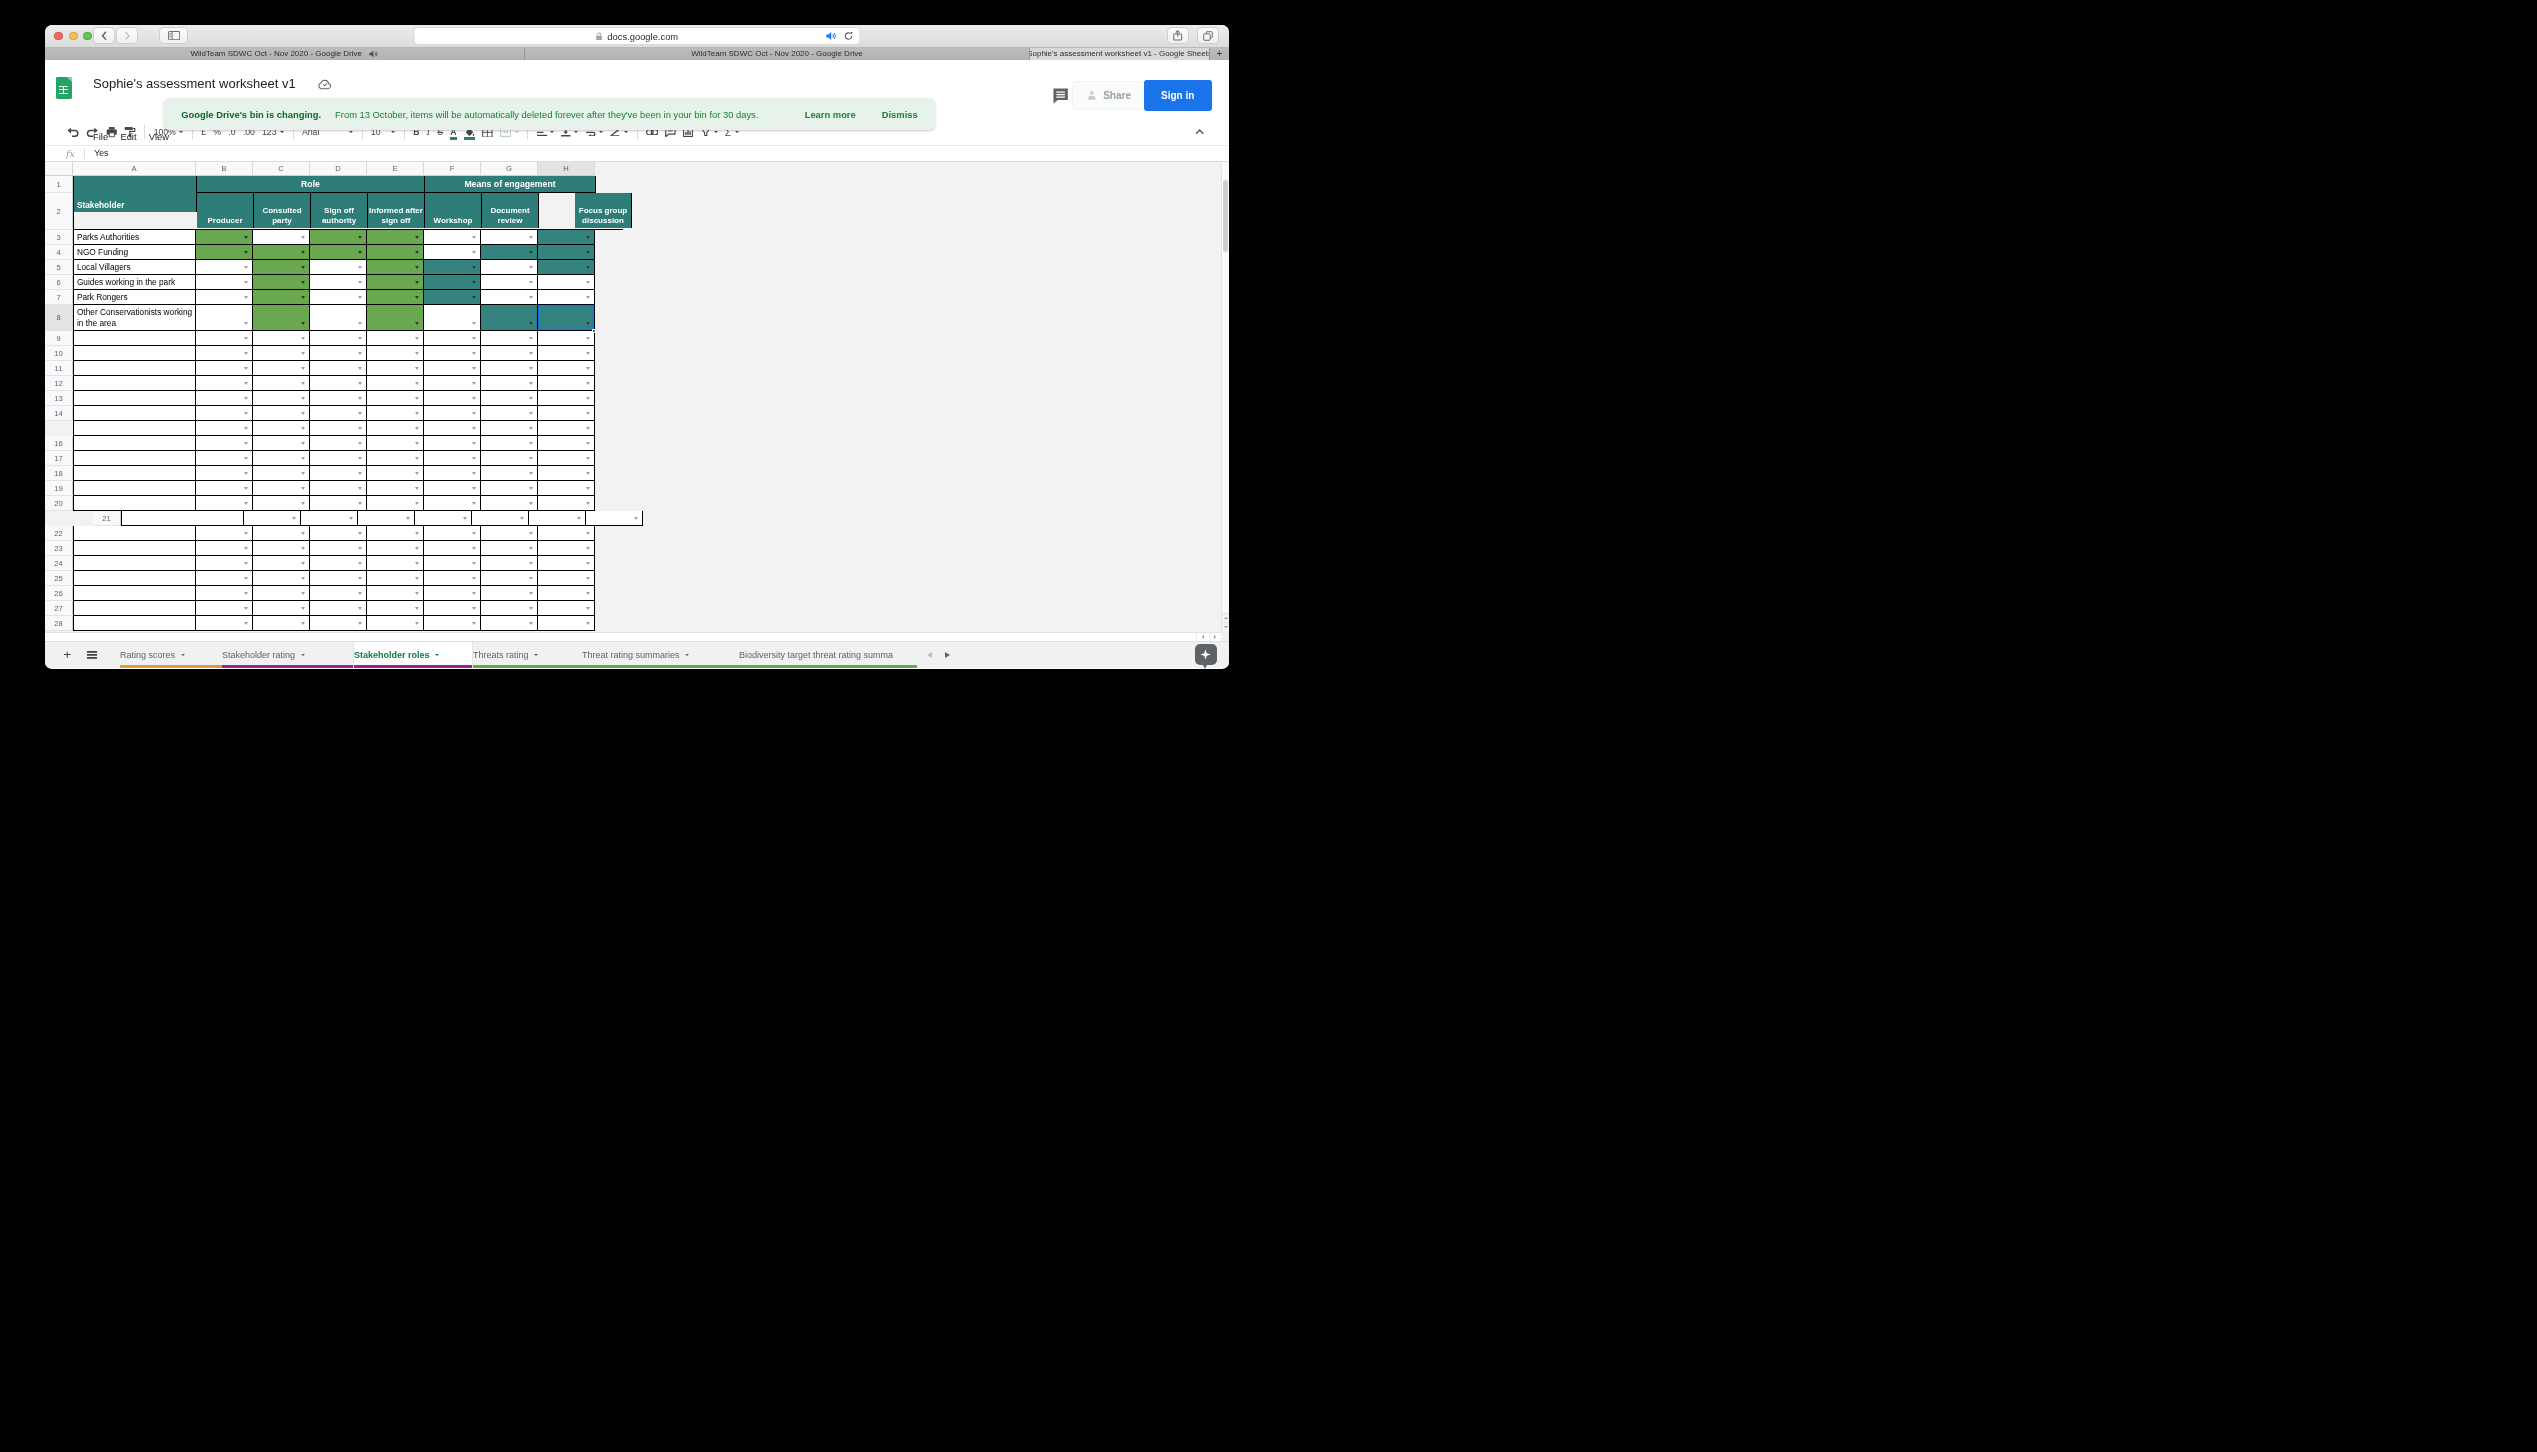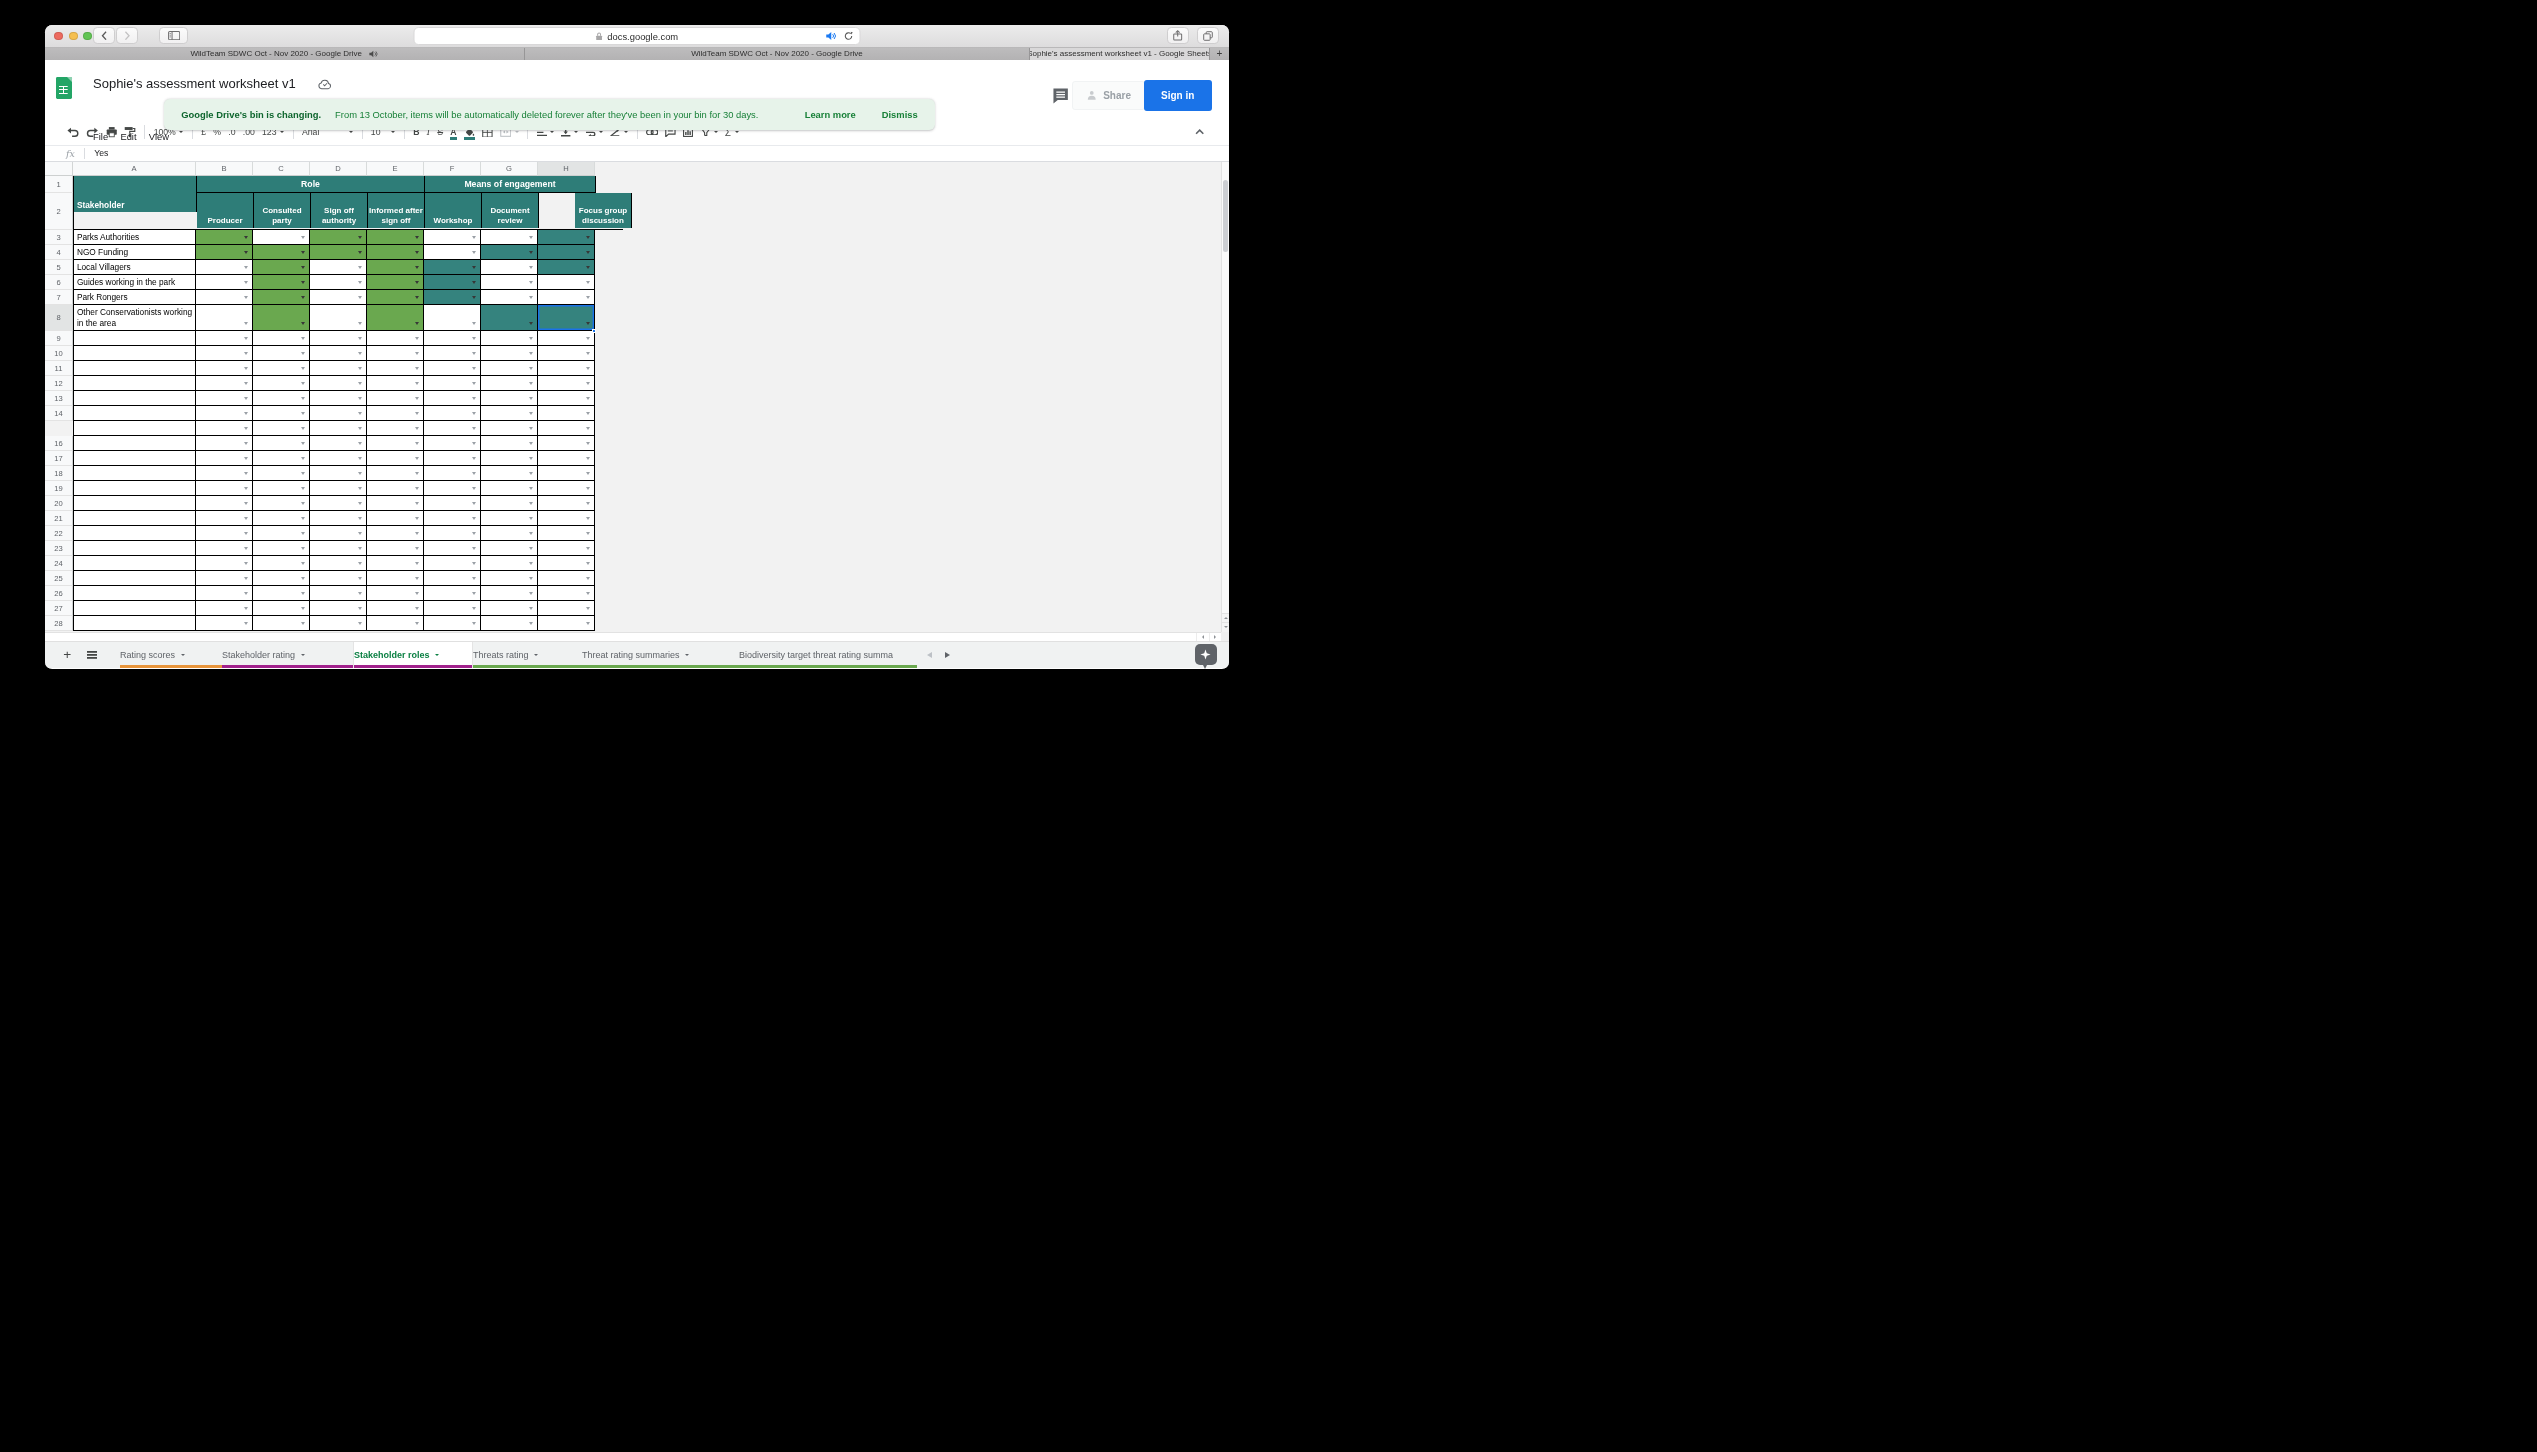--- a/index.html
+++ b/index.html
@@ -905,21 +905,21 @@
           <div class="c" style="width: 57px;">
             <div class="arr"></div>
           </div>
           <div class="c" style="width: 57px;">
             <div class="arr"></div>
           </div>
           <div class="c" style="width: 57px;">
             <div class="arr"></div>
           </div>
         </div>
-        <div class="grow" style="height: 15px;">
+        <div class="grow" style="height: 15px; padding-left: 48px;">
           <div class="rnh" style="height: 15px;">21</div>
           <div class="c a" style="width: 123px;"></div>
           <div class="c" style="width: 57px;">
             <div class="arr"></div>
           </div>
           <div class="c" style="width: 57px;">
             <div class="arr"></div>
           </div>
           <div class="c" style="width: 57px;">
             <div class="arr"></div>

